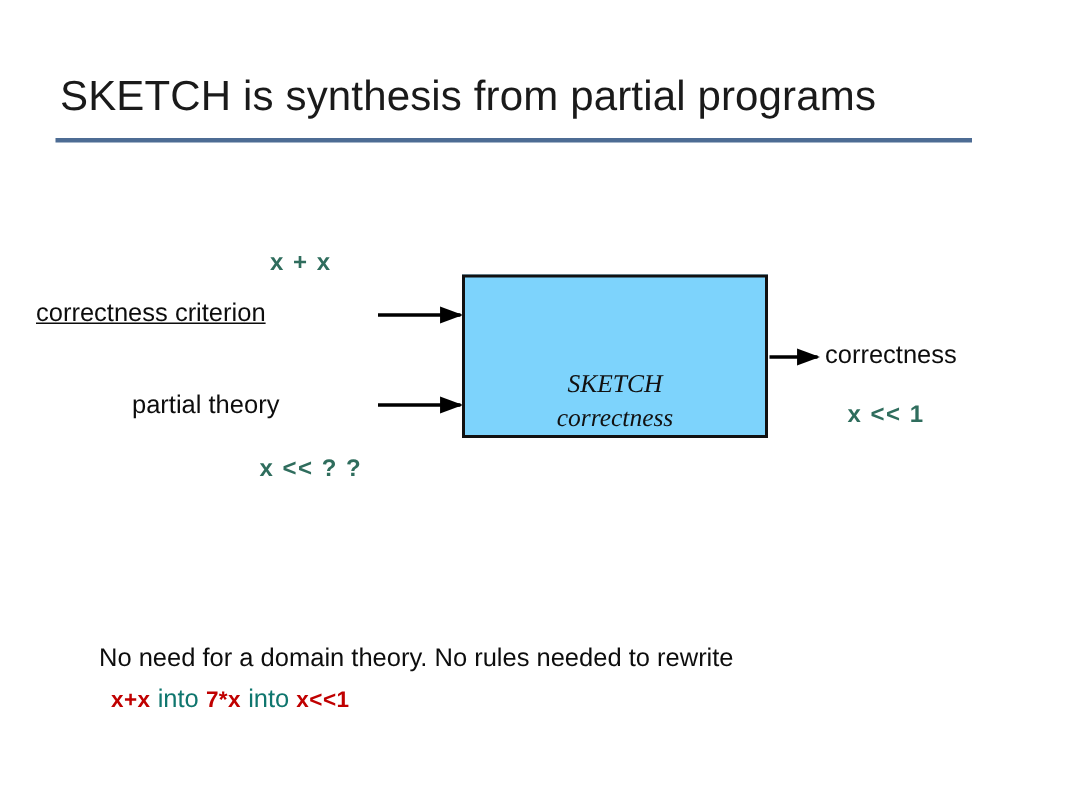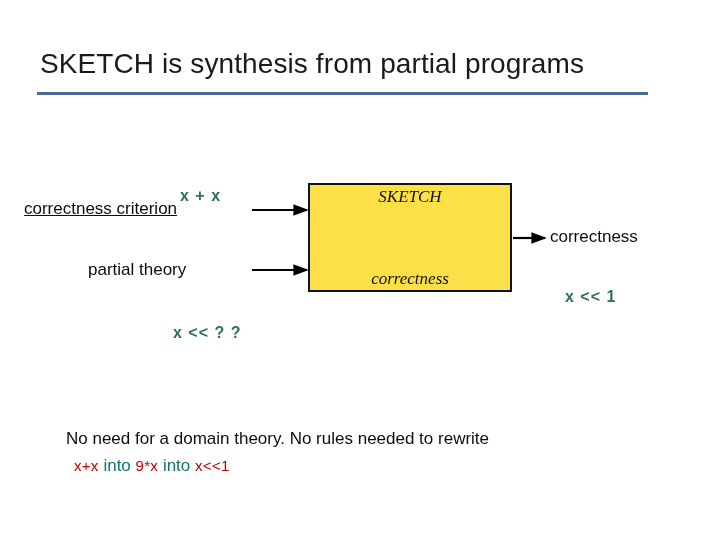--- a/index.html
+++ b/index.html
@@ -60,45 +60,44 @@
   }
   .code-teal {
     position: absolute;
     color: #2f6d5d;
     font-size: 16px;
     line-height: 20px;
     font-weight: bold;
     letter-spacing: 1px;
     white-space: nowrap;
     font-family: "Liberation Sans", sans-serif;
-    margin-top: 20px;
   }
 
   #label-correctness { left: 24px;  top: 198px; text-decoration: underline; }
   #label-partial     { left: 88px;  top: 259px; }
   #label-completion  { left: 550px; top: 226px; }
 
   #code-input-top    { left: 180px; top: 166px; }
   #code-input-bottom { left: 173px; top: 303px; }
   #code-output       { left: 565px; top: 267px; }
 
   
   #synth-box {
     position: absolute;
     left: 308px;
     top: 183px;
     width: 204px;
     height: 109px;
-    background: #fde047;
+    background: #7dd3fc;
     border: 2px solid #111111;
     box-sizing: border-box;
     display: flex;
     flex-direction: column;
     align-items: center;
-    justify-content: space-between;
+    justify-content: flex-end;
   }
   #synth-box .synth-line {
     font-family: "Liberation Serif", serif;
     font-style: italic;
     font-size: 17px;
     line-height: 23px;
     color: #111111;
     white-space: nowrap;
   }
 
@@ -111,21 +110,21 @@
     font-size: 17px;
     line-height: 27px;
     color: #0d0d0d;
   }
   #note .note-line2 {
     display: block;
     padding-left: 8px;
   }
   #note .red {
     color: #c00000;
-    font-weight: normal;
+    font-weight: bold;
     font-size: 15px;
     letter-spacing: 0.3px;
   }
   #note .plain {
     color: #0f766e;
   }
 
   
   #page-number {
     position: absolute;
@@ -174,21 +173,21 @@
 
   <div id="label-completion" class="label">correctness</div>
 
   <div id="code-output" class="code-teal">x &lt;&lt; 1</div>
 
   <div id="note">
     <span>No need for a domain theory.  No rules needed to rewrite</span>
     <span class="note-line2">
       <span class="red">x+x</span>
       <span class="plain">into</span>
-      <span class="red">9*x</span>
+      <span class="red">7*x</span>
       <span class="plain">into</span>
       <span class="red">x&lt;&lt;1</span>
     </span>
   </div>
 
   <div id="page-number">8</div>
 
 </div>
 
 </body></html>

